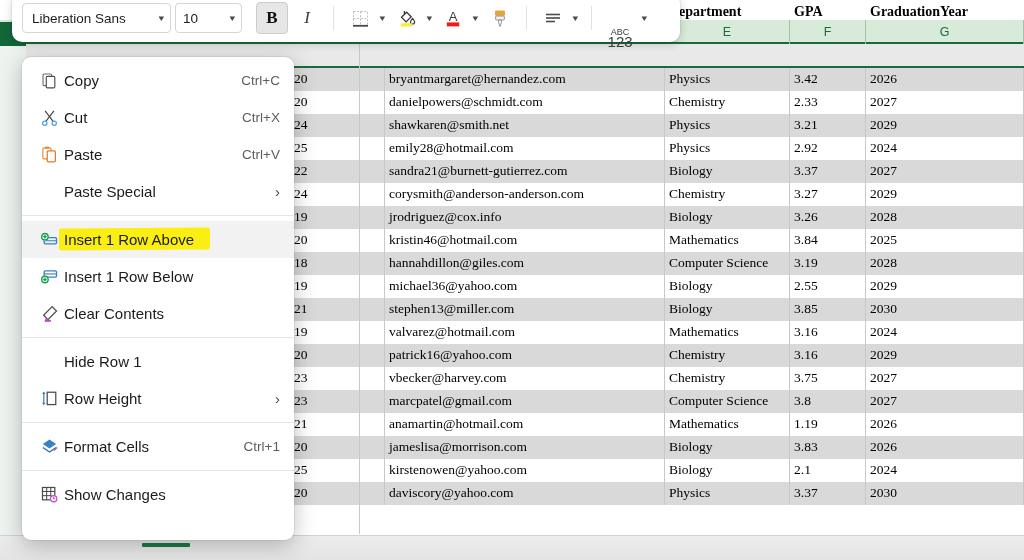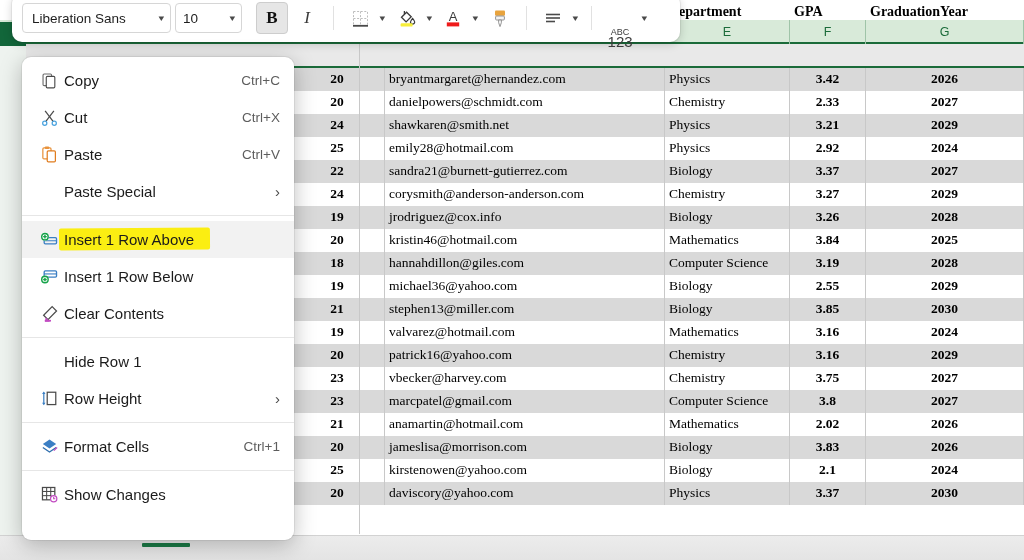--- a/index.html
+++ b/index.html
@@ -25,21 +25,21 @@
   .hcell{position:absolute;top:0;height:24px;line-height:23px;
     font-family:"Liberation Serif", serif;font-weight:bold;font-size:14px;color:#000;
     box-sizing:border-box;padding:0 4px;}
   .datarow{position:absolute;left:26px;width:998px;height:23px;box-sizing:border-box;}
   .datarow.odd{background:#d9d9d9;}
   .datarow.even{background:#ffffff;}
   .dcell{position:absolute;top:0;height:23px;line-height:22px;
     font-family:"Liberation Serif", serif;font-size:13.5px;color:#000;
     box-sizing:border-box;padding:0 4px;overflow:hidden;white-space:nowrap;
     border-right:1px solid #c8c8c8;}
-  .dcell.num{text-align:center;font-weight:bold;}
+  .dcell.num{text-align:left;}
   .vline{position:absolute;top:44px;width:1px;height:490px;background:#c8c8c8;}
   .tailfill{position:absolute;left:26px;top:539px;width:998px;height:21px;background:#ffffff;}
   
   .statusbar{position:absolute;left:0;bottom:0;width:1024px;height:24px;
     background:linear-gradient(#ececec,#e4e4e4);border-top:1px solid #d2d2d2;}
   .sheettab{position:absolute;left:142px;bottom:13px;width:48px;height:4px;background:#1b7a46;border-radius:1px;}
   .sheettab-label{position:absolute;left:116px;bottom:18px;font-size:12px;color:#6f6f6f;
     opacity:.35;letter-spacing:.2px;}
   
   #toolbar{position:absolute;left:12px;top:-6px;width:668px;height:48px;
@@ -206,21 +206,21 @@
         <div class="dcell num" style="left: 264px; width: 95px;">23</div>
         <div class="dcell" style="left: 359px; width: 280px;">marcpatel@gmail.com</div>
         <div class="dcell" style="left: 639px; width: 125px;">Computer Science</div>
         <div class="dcell num" style="left: 764px; width: 76px;">3.8</div>
         <div class="dcell num" style="left: 840px; width: 158px;">2027</div>
       </div>
       <div class="datarow even" style="top: 413px;">
         <div class="dcell num" style="left: 264px; width: 95px;">21</div>
         <div class="dcell" style="left: 359px; width: 280px;">anamartin@hotmail.com</div>
         <div class="dcell" style="left: 639px; width: 125px;">Mathematics</div>
-        <div class="dcell num" style="left: 764px; width: 76px;">2.02</div>
+        <div class="dcell num" style="left: 764px; width: 76px;">1.19</div>
         <div class="dcell num" style="left: 840px; width: 158px;">2026</div>
       </div>
       <div class="datarow odd" style="top: 436px;">
         <div class="dcell num" style="left: 264px; width: 95px;">20</div>
         <div class="dcell" style="left: 359px; width: 280px;">jameslisa@morrison.com</div>
         <div class="dcell" style="left: 639px; width: 125px;">Biology</div>
         <div class="dcell num" style="left: 764px; width: 76px;">3.83</div>
         <div class="dcell num" style="left: 840px; width: 158px;">2026</div>
       </div>
       <div class="datarow even" style="top: 459px;">

